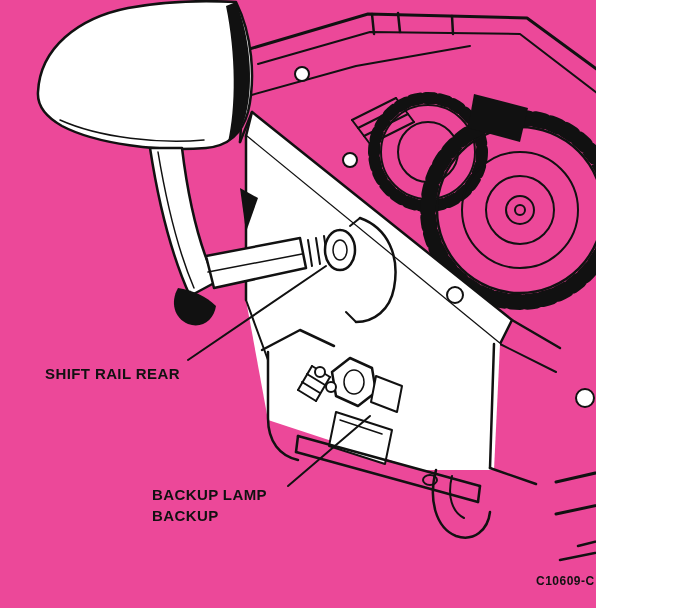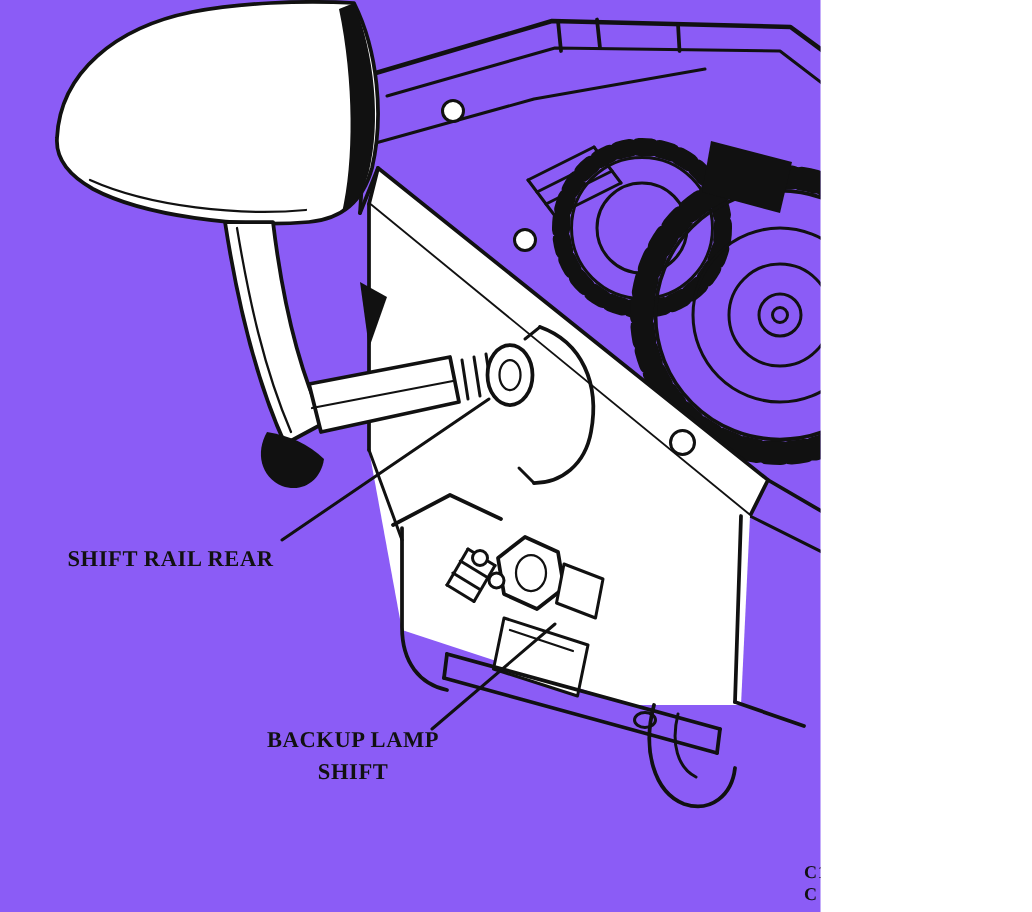--- a/index.html
+++ b/index.html
@@ -1,22 +1,22 @@
 <!DOCTYPE html>
 <html><head>
 <meta charset="utf-8">
 <style>
   html, body { margin: 0; padding: 0; background: #ffffff; }
   .canvas {
     position: relative;
-    width: 547px;
+    width: 596px;
     height: 608px;
-    background: #8b5cf6;
+    background: #ec4899;
     overflow: hidden;
-    font-family: Liberation Serif, serif;
+    font-family: Liberation Sans, sans-serif;
   }
   .art { position: absolute; left: 0; top: 0; }
   .label {
     position: absolute;
     font-weight: bold;
     font-size: 15px;
     line-height: 21px;
     letter-spacing: 0.4px;
     color: #111111;
   }
@@ -24,21 +24,21 @@
   .fig-code {
     position: absolute;
     left: 536px;
     top: 574px;
     font-weight: bold;
     font-size: 12px;
     letter-spacing: 0.5px;
     color: #111111;
   }
   #label-pin    { left: 45px;  top: 363px; }
-  #label-switch { left: 178px; top: 484px; text-align: center; }
+  #label-switch { left: 152px; top: 484px; }
 </style>
 </head>
 <body>
 
 <div class="canvas">
 
   <svg class="art" width="688" height="608" viewBox="0 0 688 608">
     <g stroke="#111111" fill="none" stroke-width="2.5" stroke-linecap="round" stroke-linejoin="round">
 
       <g>
@@ -170,18 +170,18 @@
       <path d="M288,486 L370,416" stroke-width="2"></path>
     </g>
   </svg>
 
   <div class="label" id="label-pin">
     <span>SHIFT RAIL REAR</span>
   </div>
 
   <div class="label" id="label-switch">
     <span>BACKUP LAMP</span>
-    <span>SHIFT</span>
+    <span>BACKUP</span>
   </div>
 
   <div class="fig-code">C10609-C</div>
 
 </div>
 
 </body></html>

